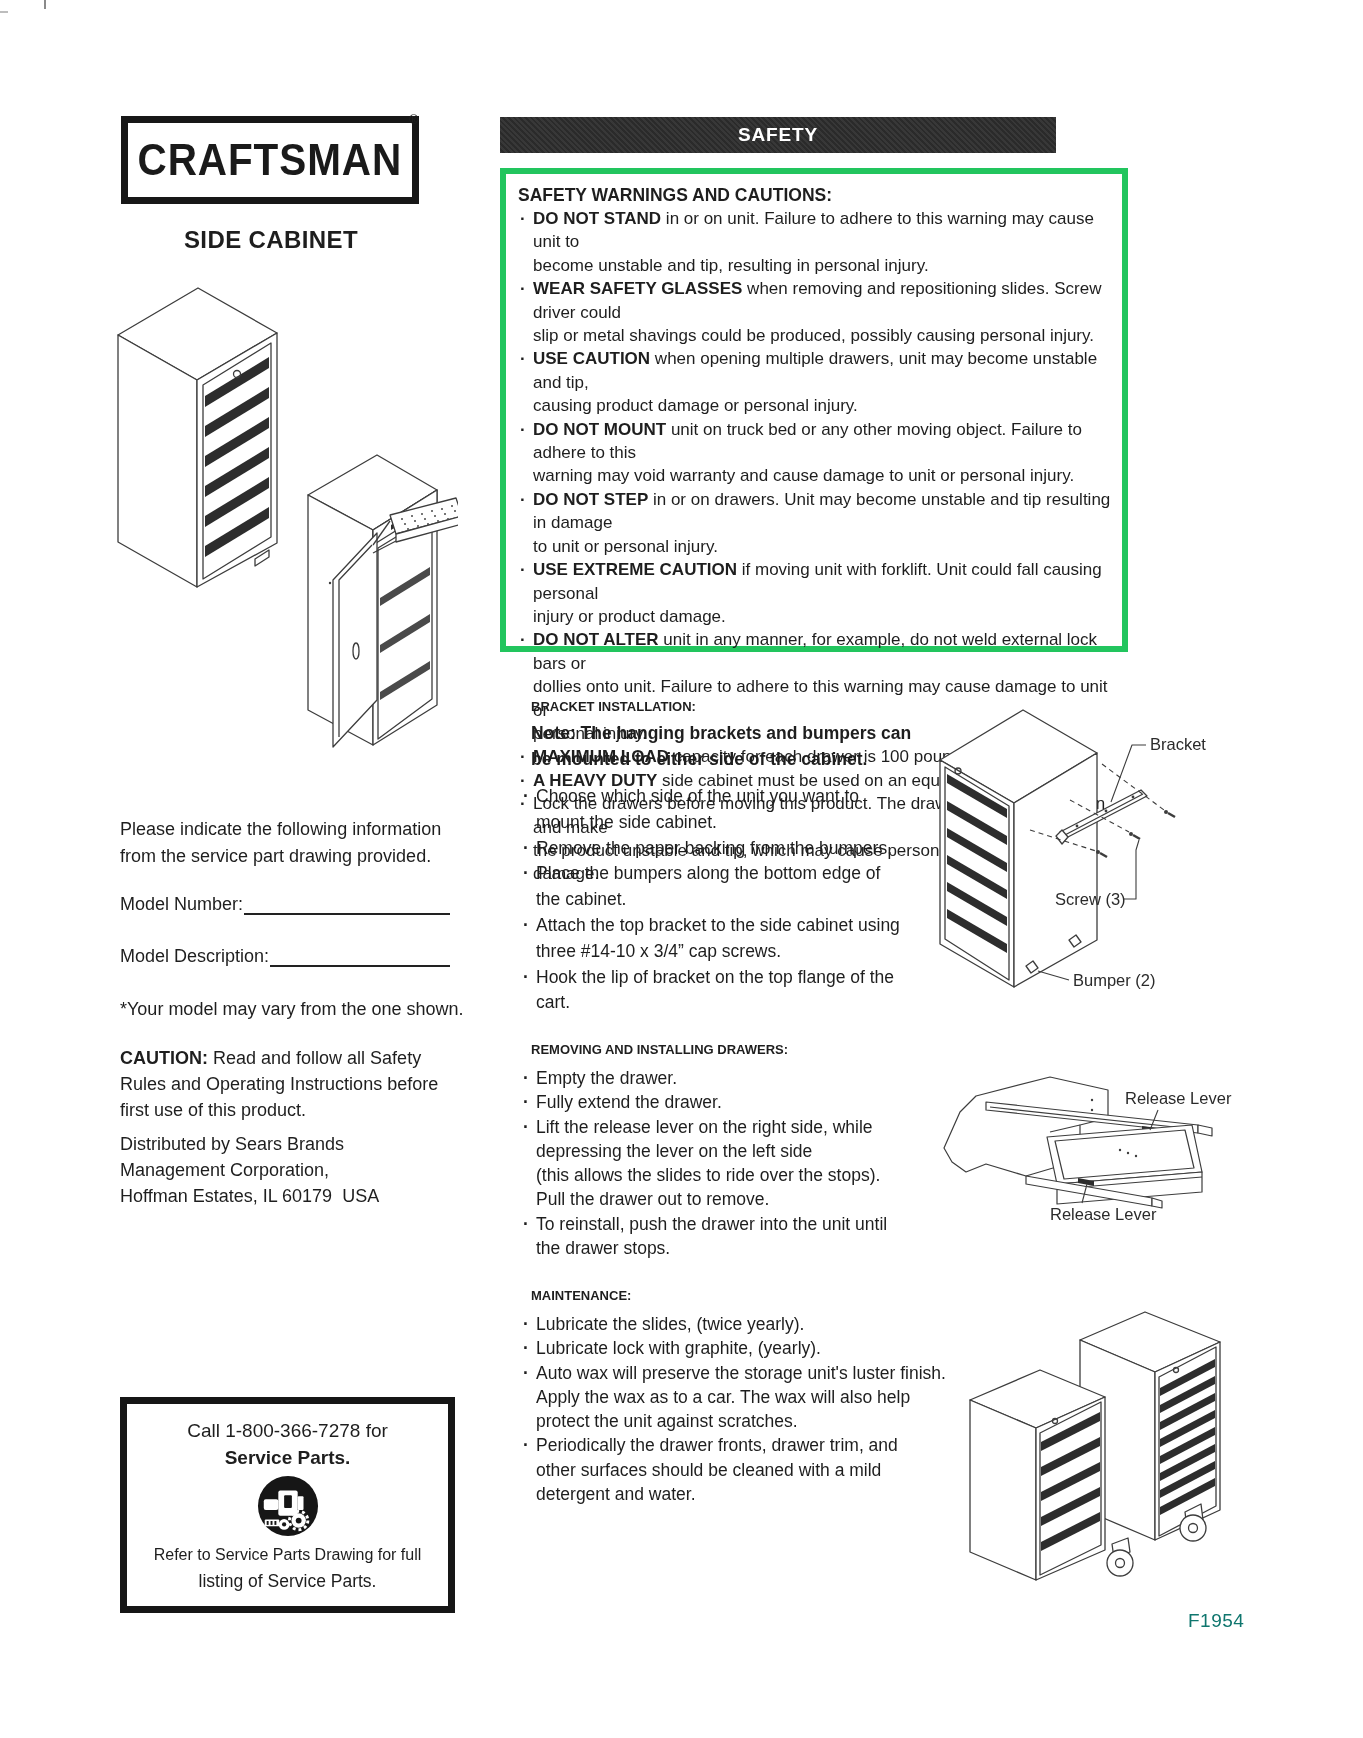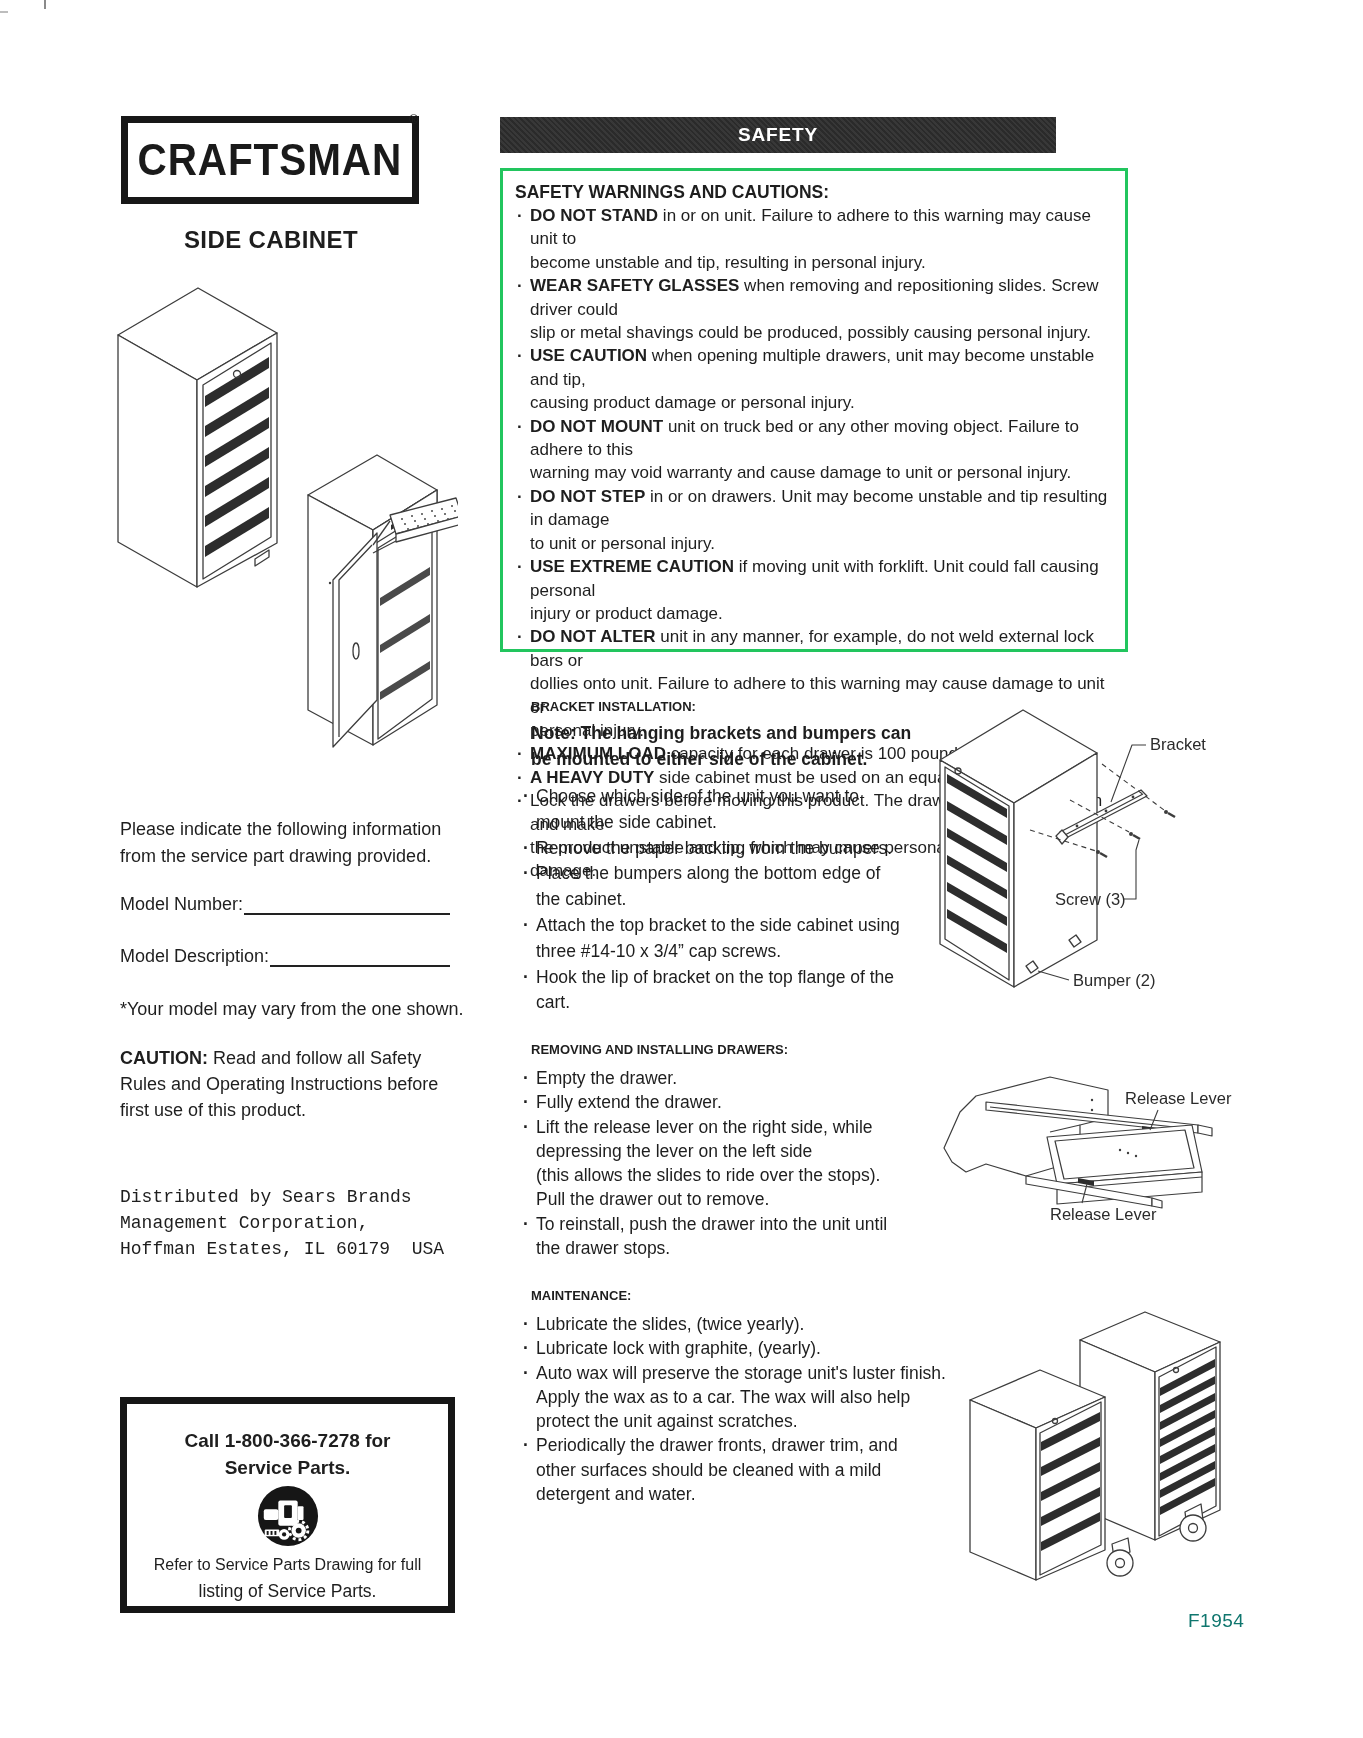--- a/index.html
+++ b/index.html
@@ -24,38 +24,38 @@
               font-size:24px;font-weight:700;letter-spacing:0.4px;}
 
   
   .lc{font-size:18px;line-height:26px;}
   .please{left:120px;top:816px;width:345px;line-height:27px;}
   .mrow{left:120px;top:893px;width:330px;display:flex;align-items:flex-end;font-size:18px;}
   .mrow2{top:945px;}
   .blankline{flex:1 1 auto;border-bottom:2px solid #222;height:20px;margin-left:1px;}
   .vary{left:120px;top:996px;width:345px;}
   .caution{left:120px;top:1045px;width:345px;}
-  .distrib{left:120px;top:1184px;width:345px;font-family:Liberation Mono, monospace;}
+  .distrib{left:120px;top:1131px;width:345px;}
   .b{font-weight:700;}
 
   
   .svcbox{left:120px;top:1397px;width:335px;height:216px;border:7px solid #161616;box-sizing:border-box;
           text-align:center;background:#fff;}
-  .svcbox .l1{margin-top:22px;font-size:19px;font-weight:700;line-height:29px;}
+  .svcbox .l1{margin-top:12px;font-size:19px;font-weight:400;line-height:29px;}
   .svcbox .l2{font-size:19px;font-weight:700;line-height:25px;}
   .svcicon{margin:5px auto 4px auto;width:62px;height:62px;}
   .svcbox .l3{font-size:16px;line-height:27px;}
   .svcbox .l4{font-size:17.5px;line-height:26px;}
 
   
   .sbar{left:500px;top:117px;width:556px;height:36px;background:#2d2d2d;
         background-image:repeating-linear-gradient(45deg,rgba(255,255,255,0.05) 0 2px,rgba(0,0,0,0.06) 2px 4px);
         display:flex;align-items:center;justify-content:center;}
   .sbar span{color:#fff;font-weight:700;font-size:19px;letter-spacing:0.8px;}
-  .sbox{left:500px;top:168px;width:628px;height:484px;border:3px solid #22c55e;box-sizing:border-box;
+  .sbox{left:500px;top:168px;width:628px;height:484px;border:6px solid #22c55e;box-sizing:border-box;
         padding:9px 10px 0 12px;background:#fff;}
   .sbox .title{font-size:17.5px;font-weight:700;line-height:24px;}
   ul.bul{list-style:none;margin:0;padding:0;}
   ul.bul li{position:relative;padding-left:15px;white-space:pre-line;}
   ul.bul li::before{content:"\00B7";position:absolute;left:2px;top:0;font-weight:700;}
   .sbox li{font-size:17px;line-height:23.4px;}
 
   
   .rsec{left:521px;width:408px;font-size:17.5px;}
   .rsec h3{margin:0 0 0 10px;font-size:13px;font-weight:700;line-height:26px;}

